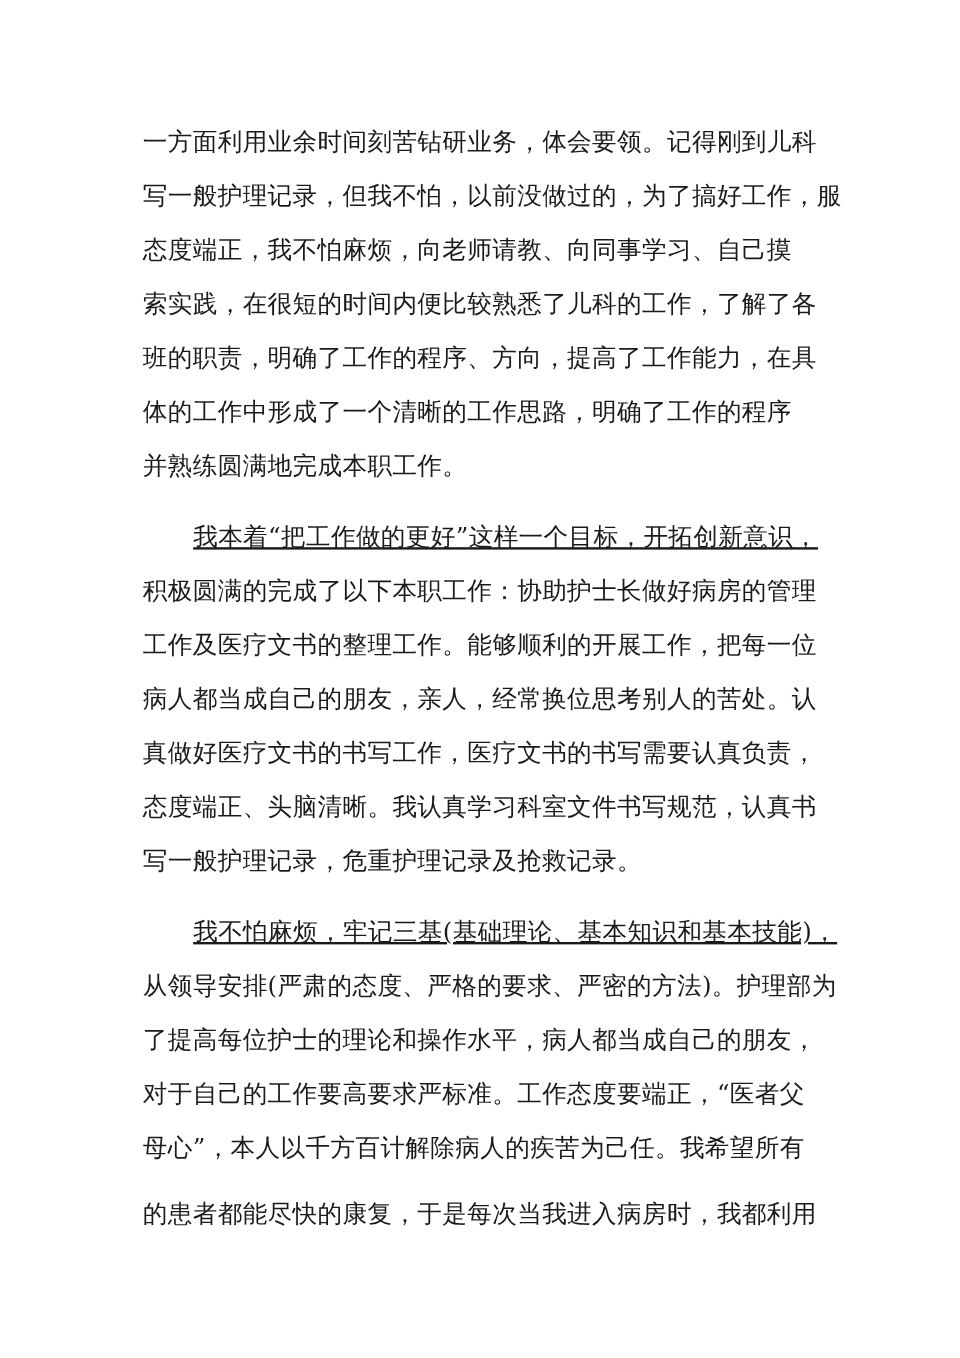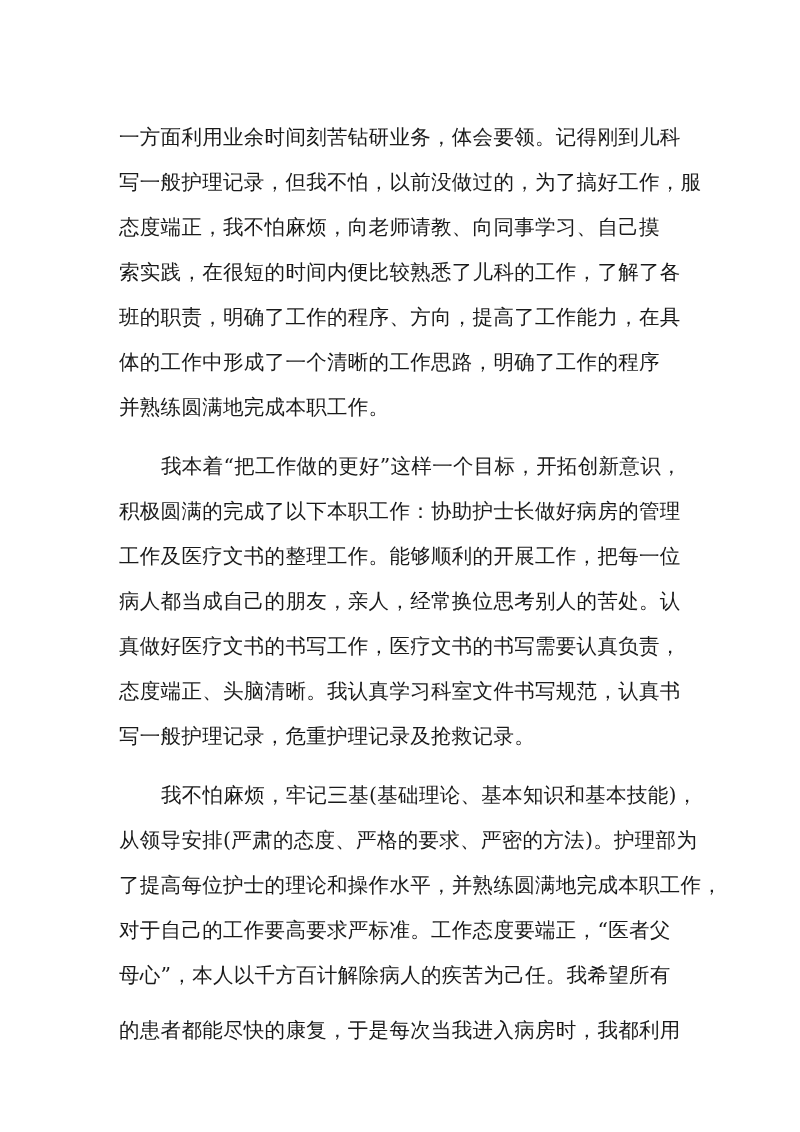--- a/index.html
+++ b/index.html
@@ -23,23 +23,22 @@
       height: 1132px;
       background: #ffffff;
     }
     .line {
       position: absolute;
       left: 119px;
       font-size: 20.5px;
       line-height: 30px;
       white-space: nowrap;
       letter-spacing: 0.3px;
-      margin-top: 19px;
     }
-    .indent { left: 161px; }
+    .indent { left: 161px; text-decoration: underline; }
   </style>
 </head>
 <body>
 
 <div class="page">
   <div>
     <div class="line" style="top:103px">一方面利用业余时间刻苦钻研业务，体会要领。记得刚到儿科</div>
     <div class="line" style="top:148px">写一般护理记录，但我不怕，以前没做过的，为了搞好工作，服</div>
     <div class="line" style="top:193px">态度端正，我不怕麻烦，向老师请教、向同事学习、自己摸</div>
     <div class="line" style="top:238px">索实践，在很短的时间内便比较熟悉了儿科的工作，了解了各</div>
@@ -54,18 +53,18 @@
     <div class="line" style="top:522px">工作及医疗文书的整理工作。能够顺利的开展工作，把每一位</div>
     <div class="line" style="top:567px">病人都当成自己的朋友，亲人，经常换位思考别人的苦处。认</div>
     <div class="line" style="top:612px">真做好医疗文书的书写工作，医疗文书的书写需要认真负责，</div>
     <div class="line" style="top:657px">态度端正、头脑清晰。我认真学习科室文件书写规范，认真书</div>
     <div class="line" style="top:702px">写一般护理记录，危重护理记录及抢救记录。</div>
   </div>
 
   <div>
     <div class="line indent" style="top:722px; top:761px">我不怕麻烦，牢记三基(基础理论、基本知识和基本技能)，</div>
     <div class="line" style="top:806px">从领导安排(严肃的态度、严格的要求、严密的方法)。护理部为</div>
-    <div class="line" style="top:851px">了提高每位护士的理论和操作水平，并熟练圆满地完成本职工作，</div>
+    <div class="line" style="top:851px">了提高每位护士的理论和操作水平，病人都当成自己的朋友，</div>
     <div class="line" style="top:896px">对于自己的工作要高要求严标准。工作态度要端正，“医者父</div>
     <div class="line" style="top:941px">母心”，本人以千方百计解除病人的疾苦为己任。我希望所有</div>
     <div class="line" style="top:996px">的患者都能尽快的康复，于是每次当我进入病房时，我都利用</div>
   </div>
 </div>
 
 </body></html>

